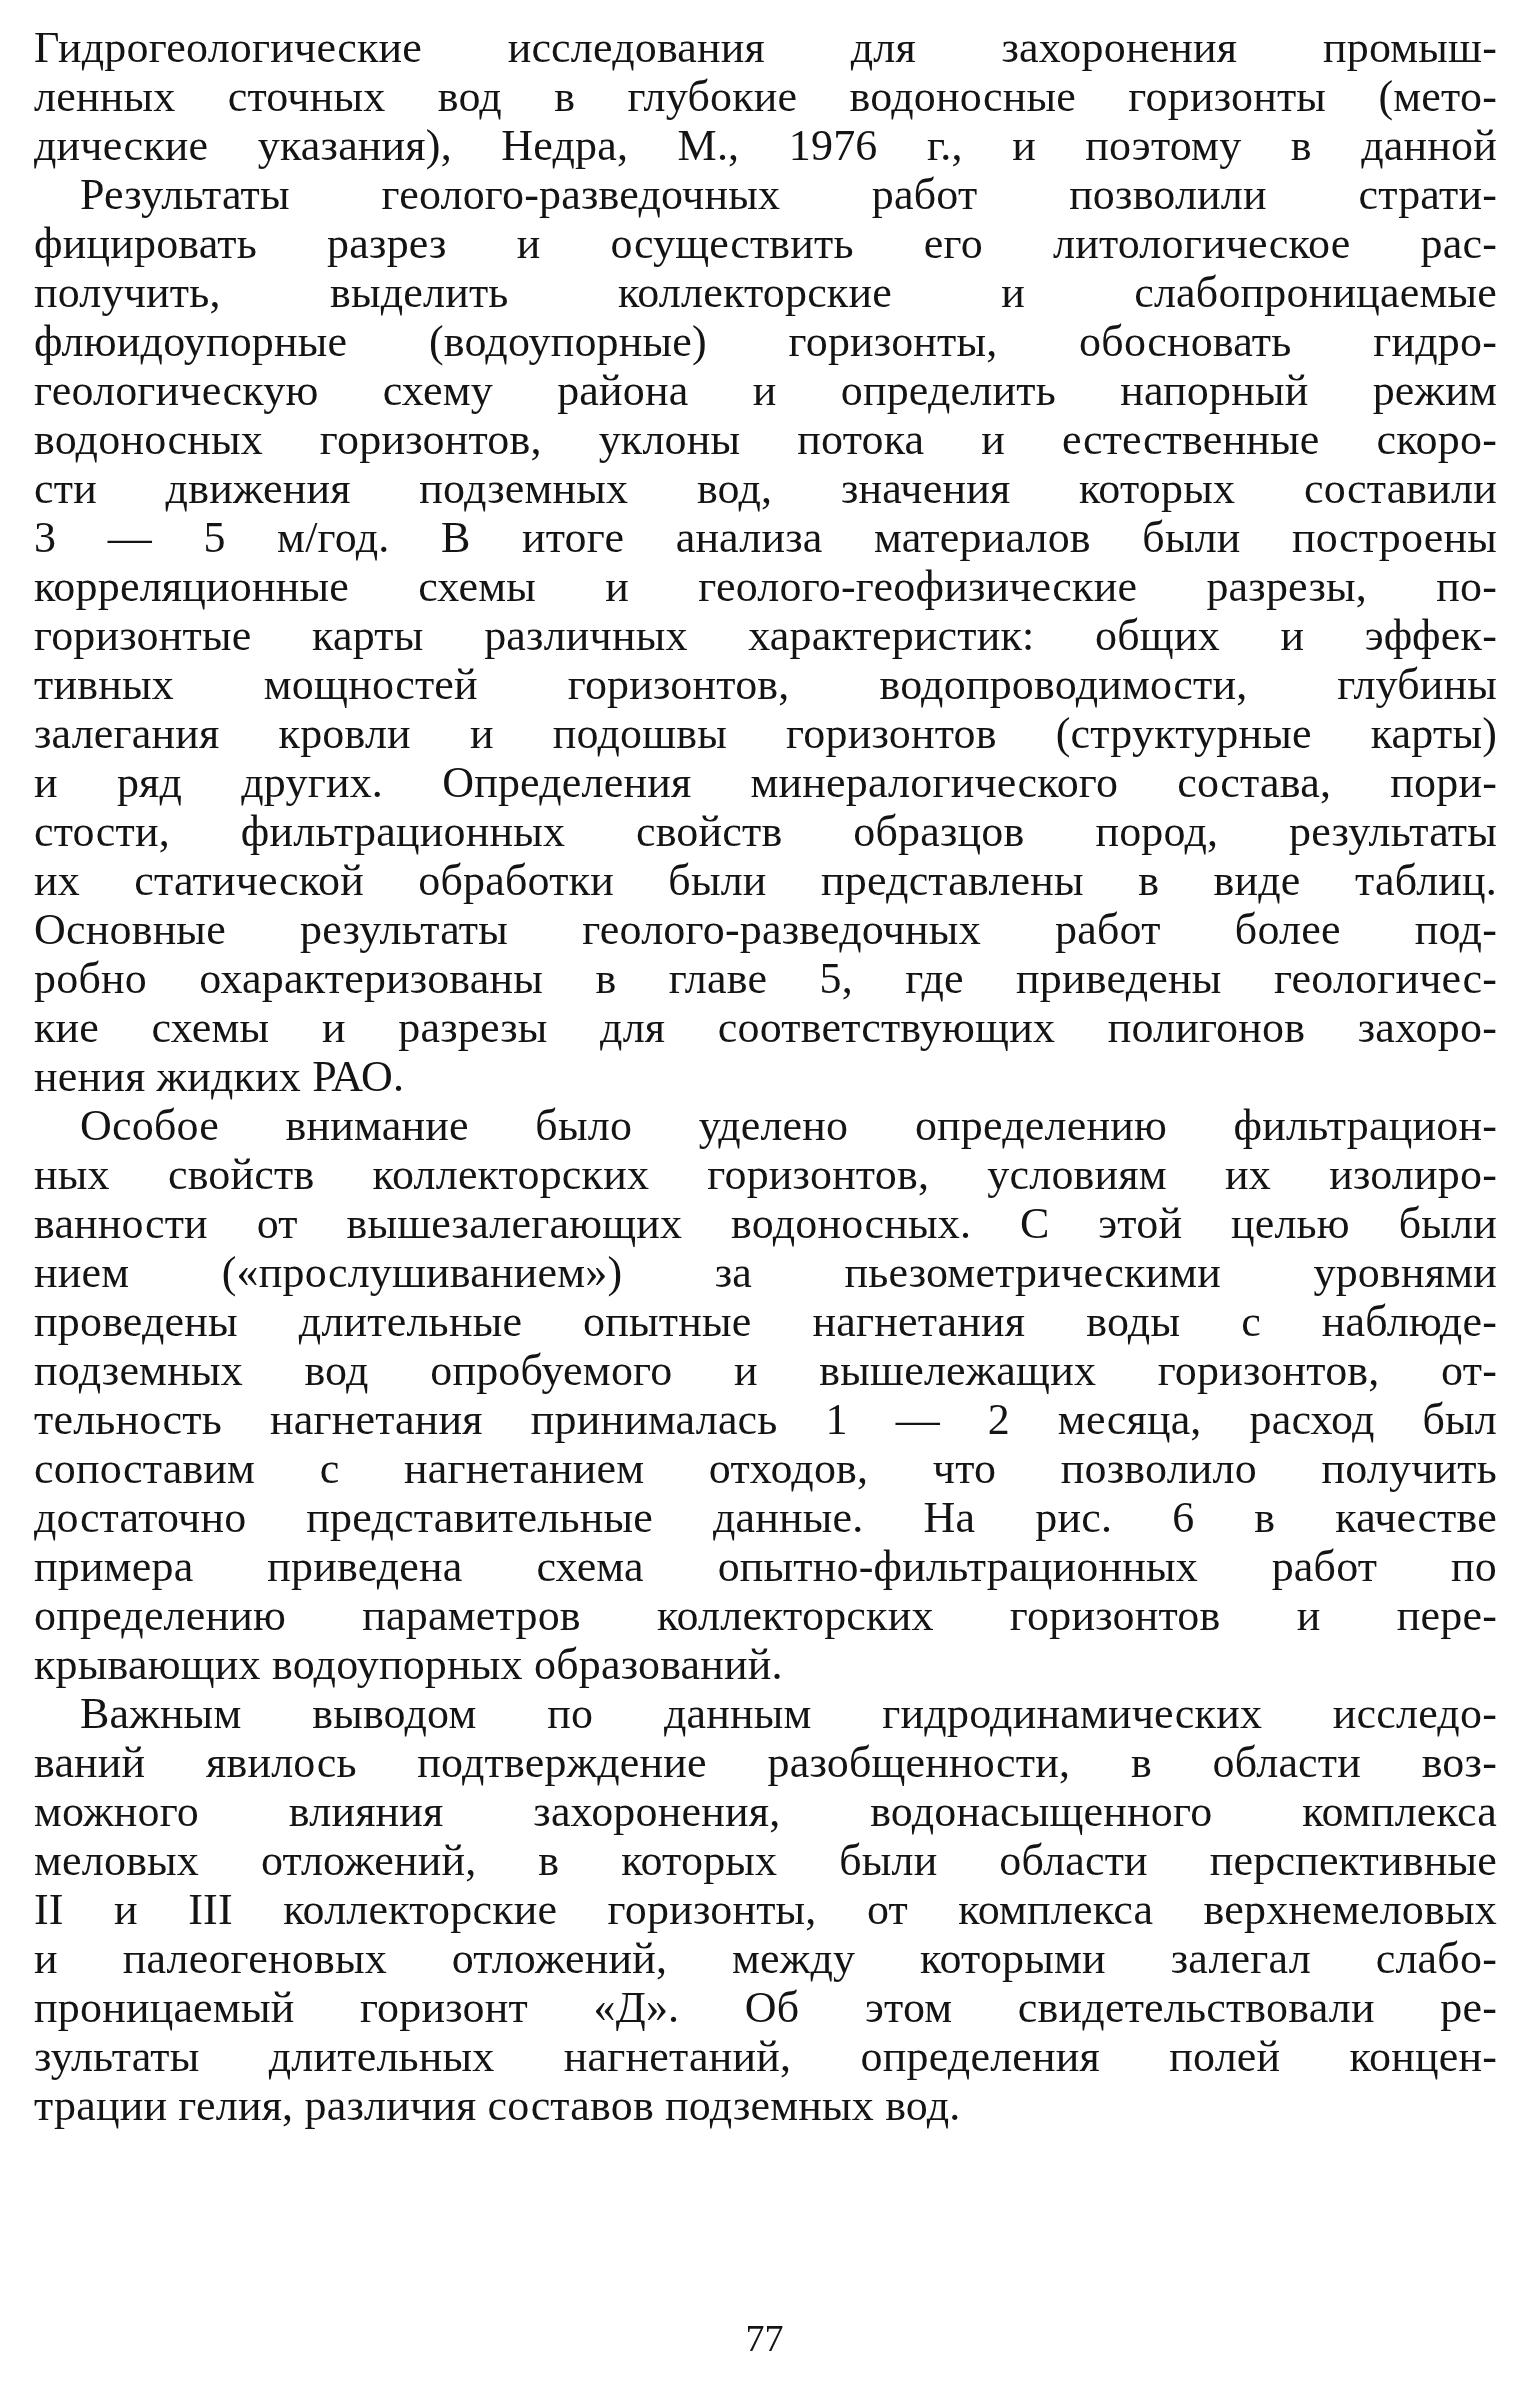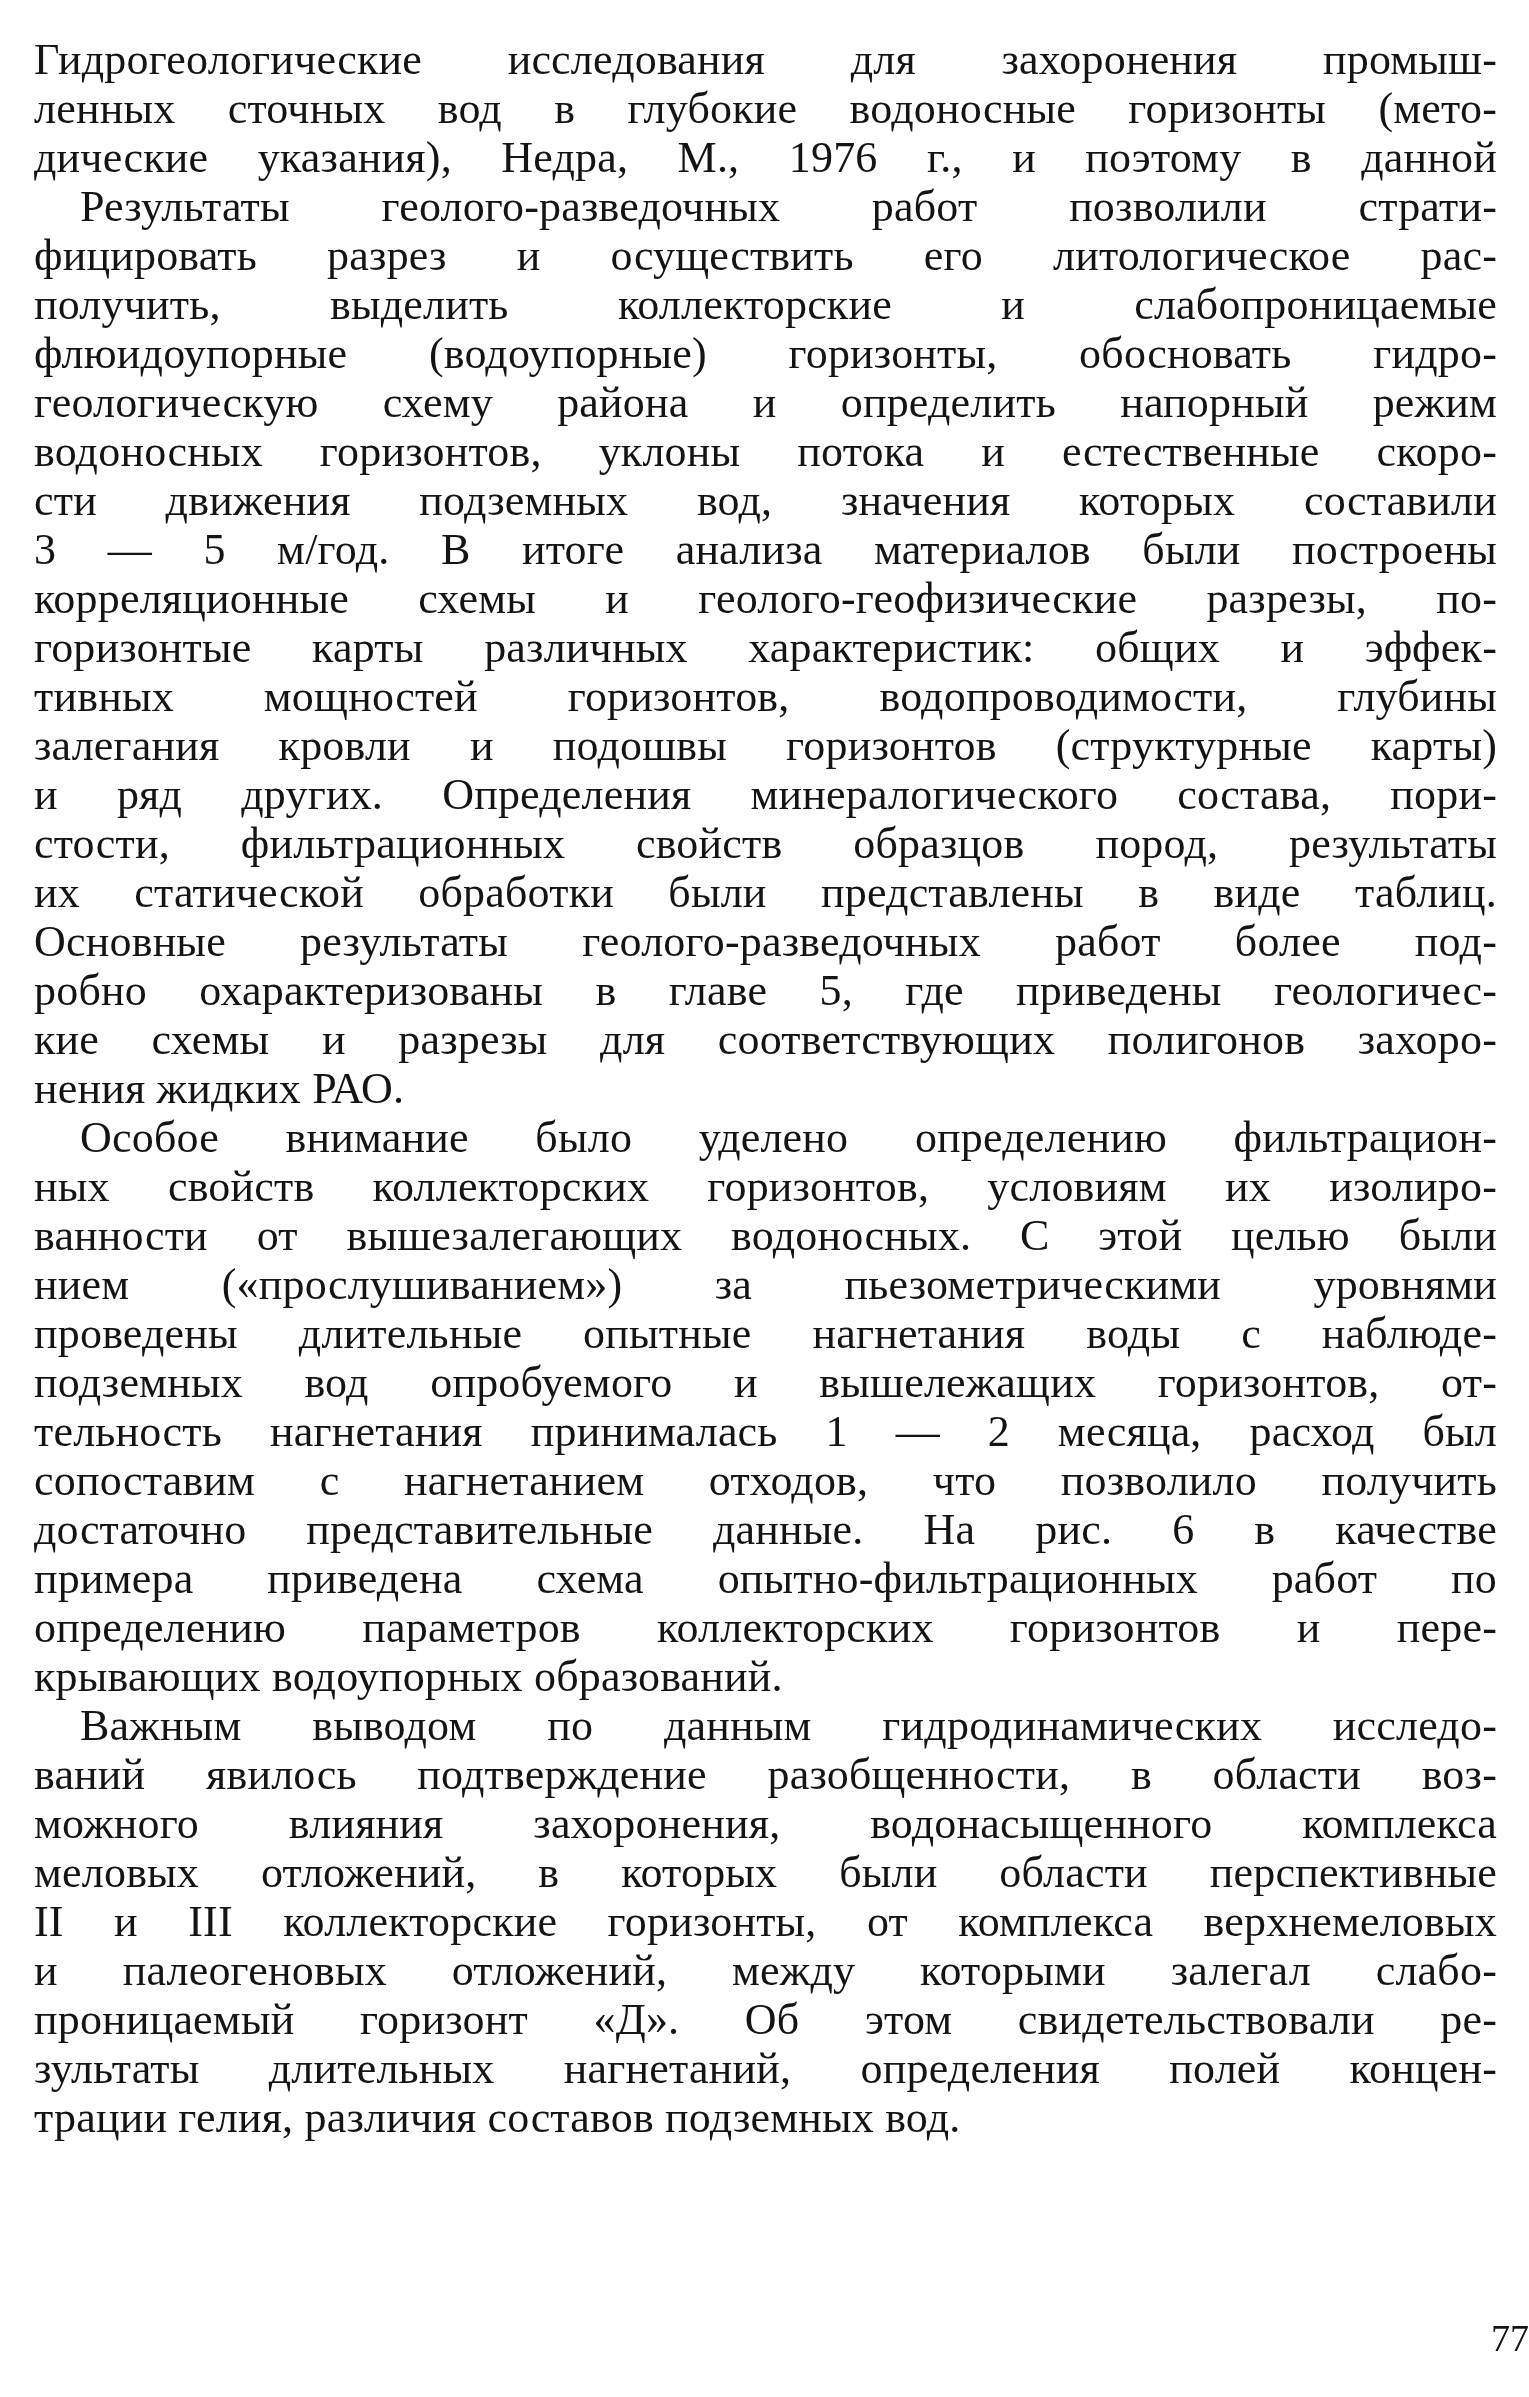--- a/index.html
+++ b/index.html
@@ -14,21 +14,20 @@
     background: #ffffff;
     color: #141414;
     font-family: "Liberation Serif", "DejaVu Serif", serif;
     overflow: hidden;
   }
   .text-block {
     position: absolute;
     left: 34px;
     top: 23px;
     width: 1463px;
-    margin-top: 12px;
   }
   .para {
     margin: 0;
     padding: 0;
   }
   .line {
     font-size: 44px;
     line-height: 49px;
     height: 49px;
     letter-spacing: 0.2px;
@@ -42,21 +41,21 @@
     text-align-last: left;
   }
   .line.indent {
     text-indent: 46px;
   }
   .page-number {
     position: absolute;
     top: 2317px;
     left: 0;
     width: 1529px;
-    text-align: right;
+    text-align: center;
     font-size: 38px;
     line-height: 42px;
     color: #141414;
   }
 </style>
 </head>
 <body>
 
 <div class="page">
   <div class="text-block">

